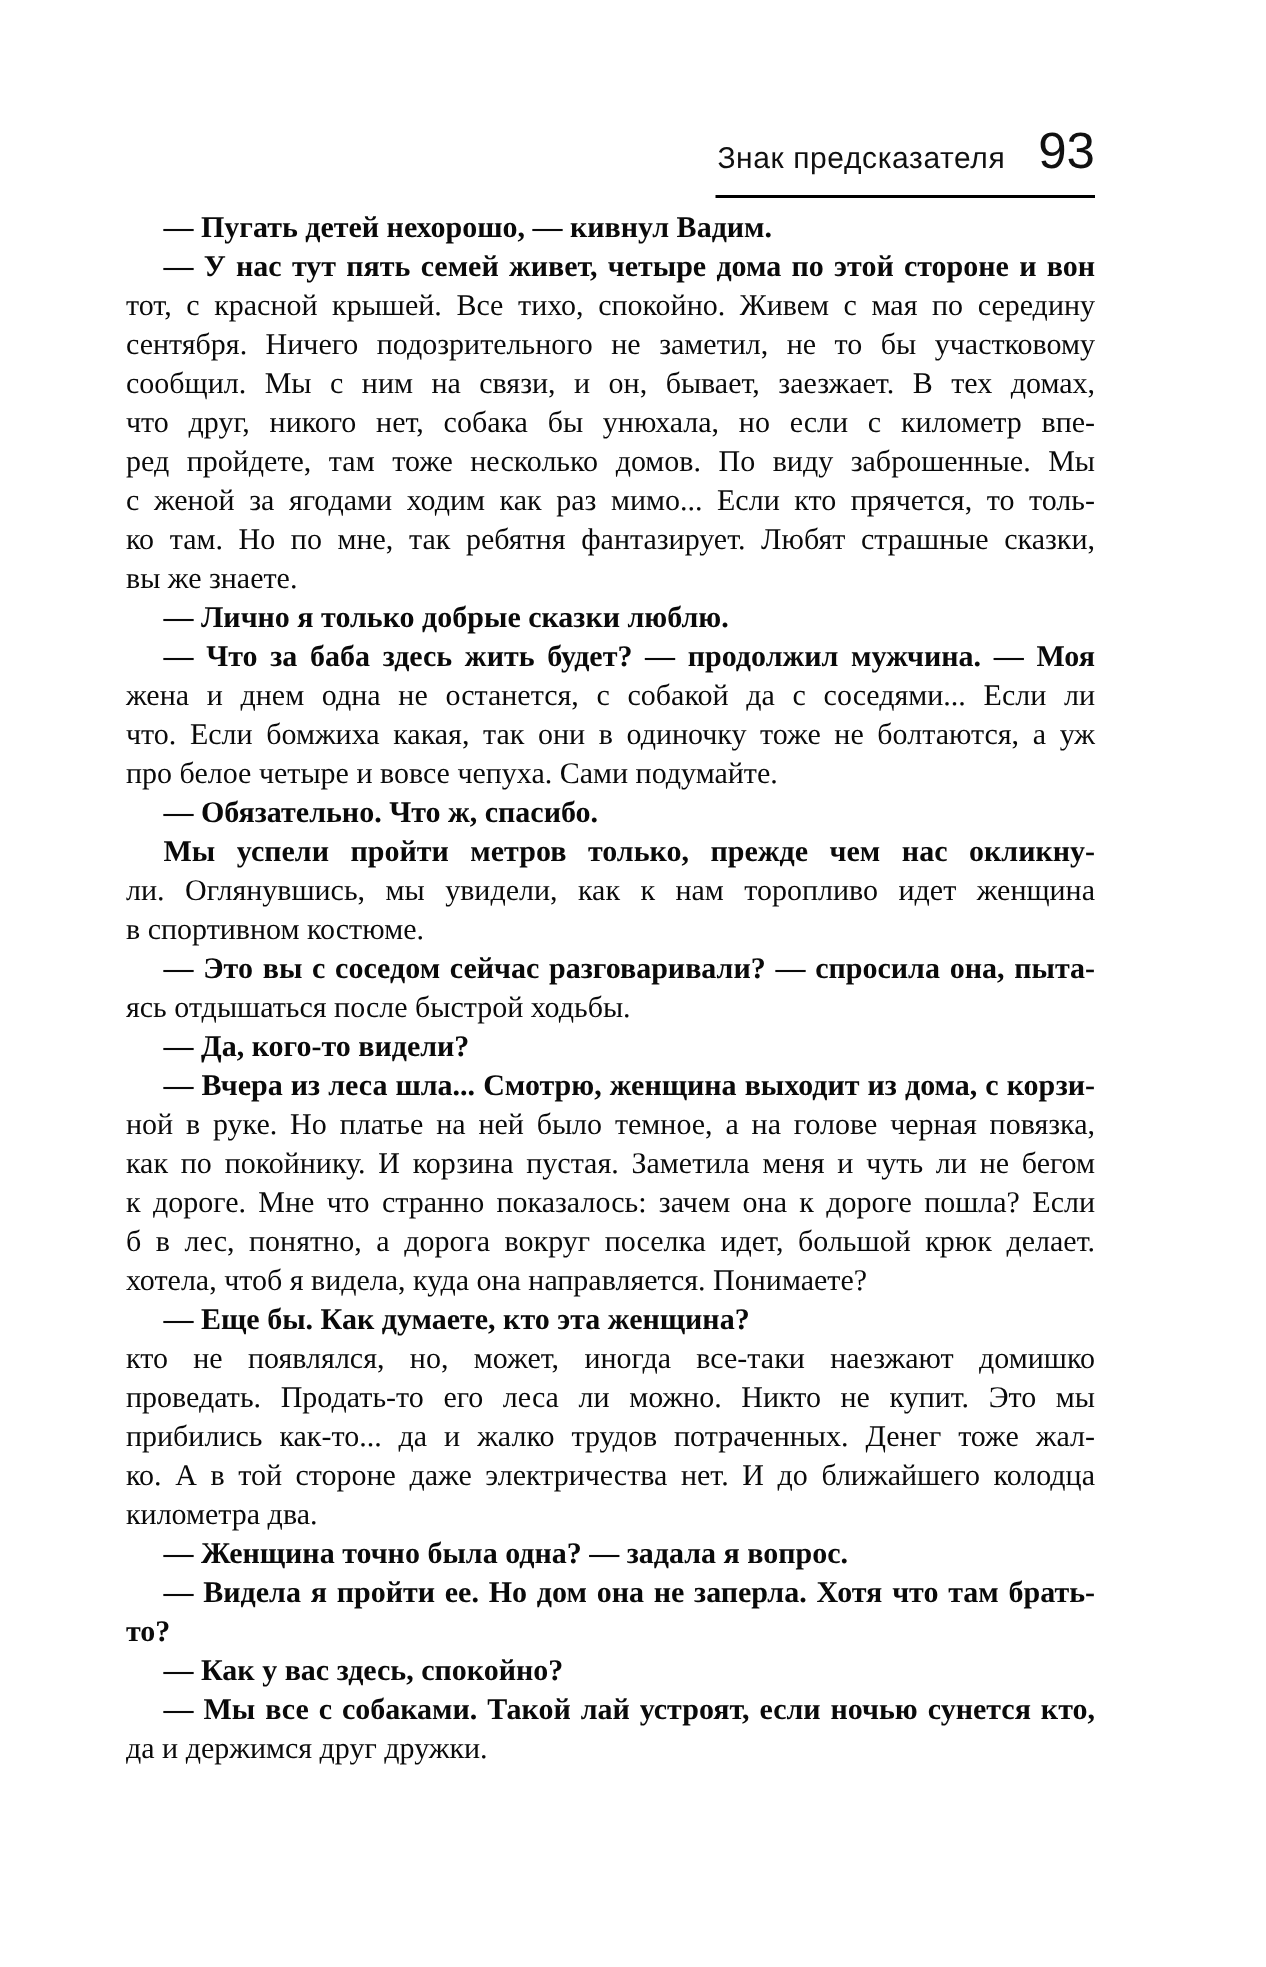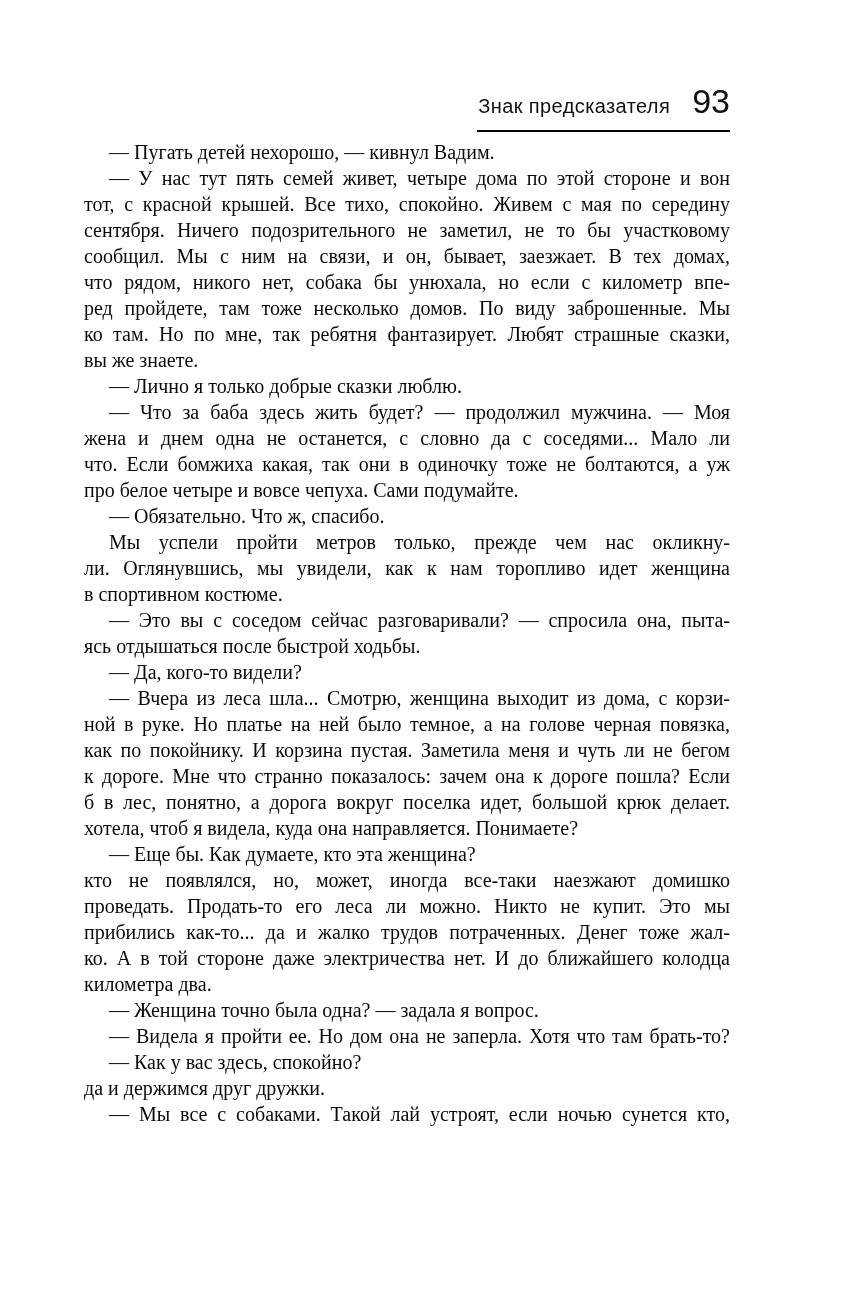--- a/index.html
+++ b/index.html
@@ -56,20 +56,21 @@
   .para { margin: 0; padding: 0; }
   .line {
     text-align: justify;
     text-align-last: justify;
   }
   .line.last {
     text-align-last: left;
   }
   .line.first {
     text-indent: 25px;
+    font-weight: bold;
   }
 </style>
 </head>
 <body>
 
 <div class="page">
 
   <div class="running-header">
     <span class="header-inner">
       <span class="header-title">Знак предсказателя</span><span class="header-num">93</span>
@@ -78,31 +79,32 @@
 
   <div class="text-block" id="text-block">
       <div class="para">
         <div class="line first last">— Пугать детей нехорошо, — кивнул Вадим.</div>
       </div>
       <div class="para">
         <div class="line first">— У нас тут пять семей живет, четыре дома по этой стороне и вон</div>
         <div class="line">тот, с красной крышей. Все тихо, спокойно. Живем с мая по середину</div>
         <div class="line">сентября. Ничего подозрительного не заметил, не то бы участковому</div>
         <div class="line">сообщил. Мы с ним на связи, и он, бывает, заезжает. В тех домах,</div>
-        <div class="line">что рядом, никого нет, собака бы унюхала, но если с километр впе-</div>
+        <div class="line">что друг, никого нет, собака бы унюхала, но если с километр впе-</div>
         <div class="line">ред пройдете, там тоже несколько домов. По виду заброшенные. Мы</div>
+        <div class="line">с женой за ягодами ходим как раз мимо... Если кто прячется, то толь-</div>
         <div class="line">ко там. Но по мне, так ребятня фантазирует. Любят страшные сказки,</div>
         <div class="line last">вы же знаете.</div>
       </div>
       <div class="para">
         <div class="line first last">— Лично я только добрые сказки люблю.</div>
       </div>
       <div class="para">
         <div class="line first">— Что за баба здесь жить будет? — продолжил мужчина. — Моя</div>
-        <div class="line">жена и днем одна не останется, с словно да с соседями... Мало ли</div>
+        <div class="line">жена и днем одна не останется, с собакой да с соседями... Если ли</div>
         <div class="line">что. Если бомжиха какая, так они в одиночку тоже не болтаются, а уж</div>
         <div class="line last">про белое четыре и вовсе чепуха. Сами подумайте.</div>
       </div>
       <div class="para">
         <div class="line first last">— Обязательно. Что ж, спасибо.</div>
       </div>
       <div class="para">
         <div class="line first">Мы успели пройти метров только, прежде чем нас окликну-</div>
         <div class="line">ли. Оглянувшись, мы увидели, как к нам торопливо идет женщина</div>
         <div class="line last">в спортивном костюме.</div>
@@ -135,18 +137,18 @@
       <div class="para">
         <div class="line first last">— Женщина точно была одна? — задала я вопрос.</div>
       </div>
       <div class="para">
         <div class="line first">— Видела я пройти ее. Но дом она не заперла. Хотя что там брать-то?</div>
       </div>
       <div class="para">
         <div class="line first last">— Как у вас здесь, спокойно?</div>
       </div>
       <div class="para">
+        <div class="line first">— Мы все с собаками. Такой лай устроят, если ночью сунется кто,</div>
         <div class="line last">да и держимся друг дружки.</div>
-        <div class="line first">— Мы все с собаками. Такой лай устроят, если ночью сунется кто,</div>
       </div>
     </div>
 
 </div>
 
 </body></html>

